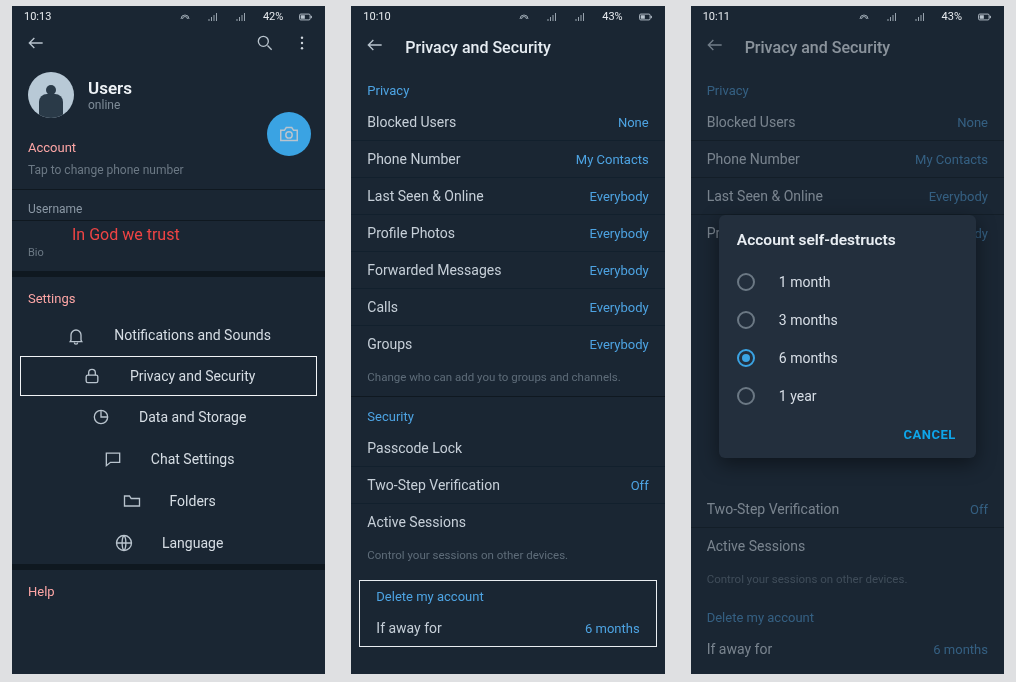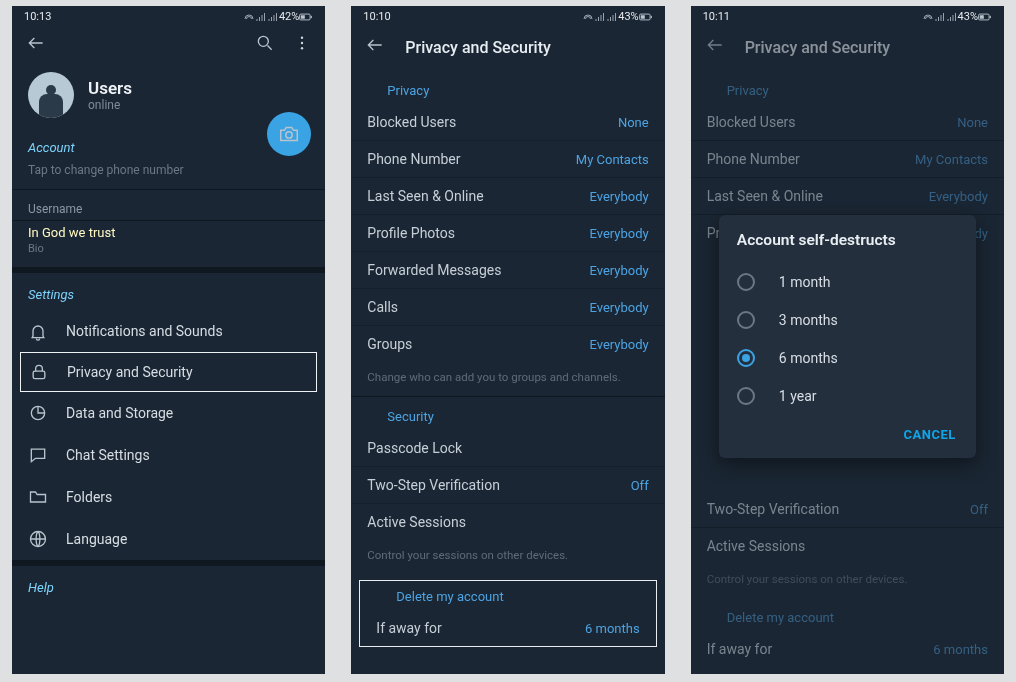--- a/index.html
+++ b/index.html
@@ -21,21 +21,21 @@
     font-size: 13px;
   }
   .statusbar {
     display: flex;
     justify-content: space-between;
     align-items: flex-start;
     padding: 4px 12px 2px 12px;
     font-size: 11px;
     color: #e5e9ed;
   }
-  .statusbar .right { display: flex; align-items: center; gap: 0; }
+  .statusbar .right { display: flex; align-items: center; gap: 16px; }
 
   
   .p1-header {
     display: flex;
     align-items: center;
     padding: 8px 14px 10px 14px;
     gap: 18px;
   }
   .p1-header .spacer { flex: 1; }
   .profile-row {
@@ -74,34 +74,35 @@
     right: 14px;
     top: 106px;
     width: 44px; height: 44px;
     border-radius: 50%;
     background: #3aa3e3;
     display: flex;
     align-items: center;
     justify-content: center;
   }
   .section { padding: 0 16px; }
-  .sect-title { color: #7dd3fc; font-size: 13px; padding: 14px 0 8px 0; font-style: italic; }
+  .sect-title { color: #fca5a5; font-size: 13px; padding: 14px 0 8px 0; }
   .hint { color: #6b7884; font-size: 12px; padding-bottom: 12px; }
   .divider { border-top: 1px solid #0f1820; margin: 0; }
   .subtle { color: #8a97a4; font-size: 12px; padding: 12px 0 4px 0; }
-  .bio-line { color: #fef9c3; font-size: 13px; padding: 4px 0 2px 0; }
+  .bio-line { color: #ef4444; font-size: 16px; padding: 4px 0 2px 0; margin-left: 44px; }
   .bio-label { color: #6b7884; font-size: 11px; padding-bottom: 12px; }
 
   .settings-item {
     display: flex;
     align-items: center;
-    gap: 18px;
+    gap: 28px;
     padding: 11px 16px;
     font-size: 14px;
     color: #d6dde4;
+    justify-content: center;
   }
   .settings-item svg, .settings-item .si-icon { width: 20px; height: 20px; flex-shrink: 0; }
   .highlighted {
     border: 1.5px solid #f0f3f6;
     margin: 0 8px;
     padding: 9px 8px;
   }
 
   
   .p2-header, .p3-header {
@@ -116,21 +117,21 @@
   .row {
     display: flex;
     justify-content: space-between;
     align-items: center;
     padding: 10px 16px;
     font-size: 14px;
   }
   .row .label { color: #c6cfd8; }
   .row .value { color: #4da3e2; font-size: 13px; }
   .caption { color: #5e6c79; font-size: 11.5px; padding: 8px 16px 12px 16px; }
-  .sect-head { color: #4da3e2; font-size: 13px; padding: 12px 16px 6px 16px; margin-left: 20px; }
+  .sect-head { color: #4da3e2; font-size: 13px; padding: 12px 16px 6px 16px; }
   .p2 .divider { border-top: 1px solid #12202d; }
   .delete-box {
     border: 1.5px solid #e9edf1;
     margin: 6px 8px 0 8px;
   }
   .delete-box .sect-head { padding-top: 8px; }
 
   
   .p3 .dim { opacity: 0.55; }
   .p3 .row .value, .p3 .sect-head { color: #4a8ec2; }

